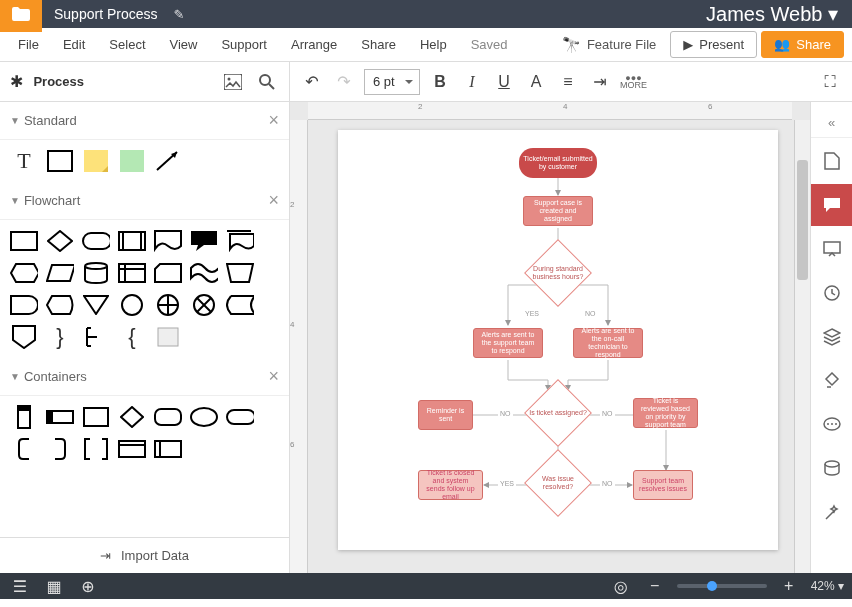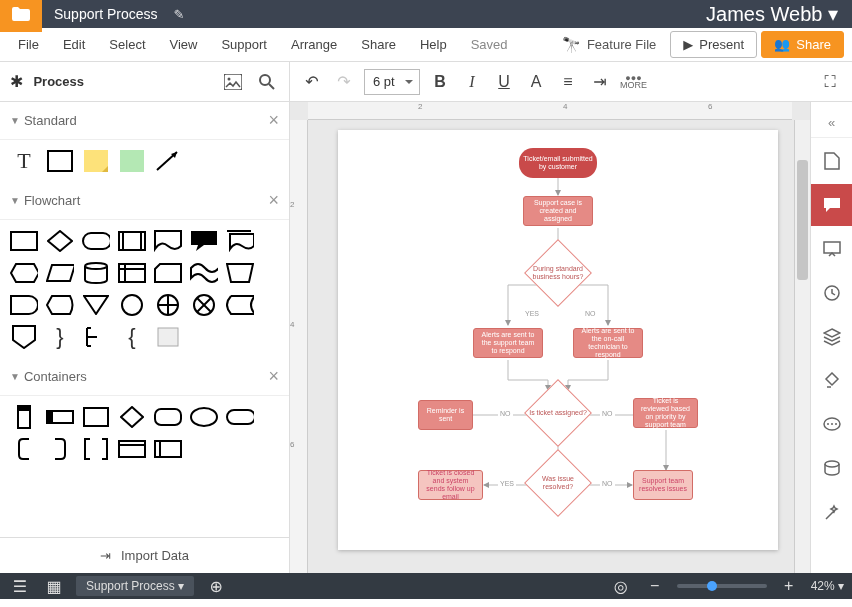--- a/index.html
+++ b/index.html
@@ -548,23 +548,20 @@
         <svg width="18" height="18">
           <path d="M3 15L13 5m-2-3l1 2 2 1-2 1-1 2-1-2-2-1 2-1z" fill="none" stroke="currentColor" stroke-width="1.5"></path>
         </svg>
       </div>
   </div>
 </div>
 
 <div class="bottombar">
   <span class="ticon" style="color:#ddd">☰</span>
   <span class="ticon" style="color:#ddd">▦</span>
-  <div class="bb-tab">
-      <span>Support Process ▾</span>
-    </div>
   <span class="ticon" style="color:#ddd">⊕</span>
   <span class="bb-spacer"></span>
   <span class="ticon" style="color:#ddd">◎</span>
   <span class="ticon" style="color:#ddd">−</span>
   <div class="zoom-track">
       <div class="zoom-thumb"></div>
     </div>
   <span class="ticon" style="color:#ddd">+</span>
   <span>42% ▾</span>
 </div>

